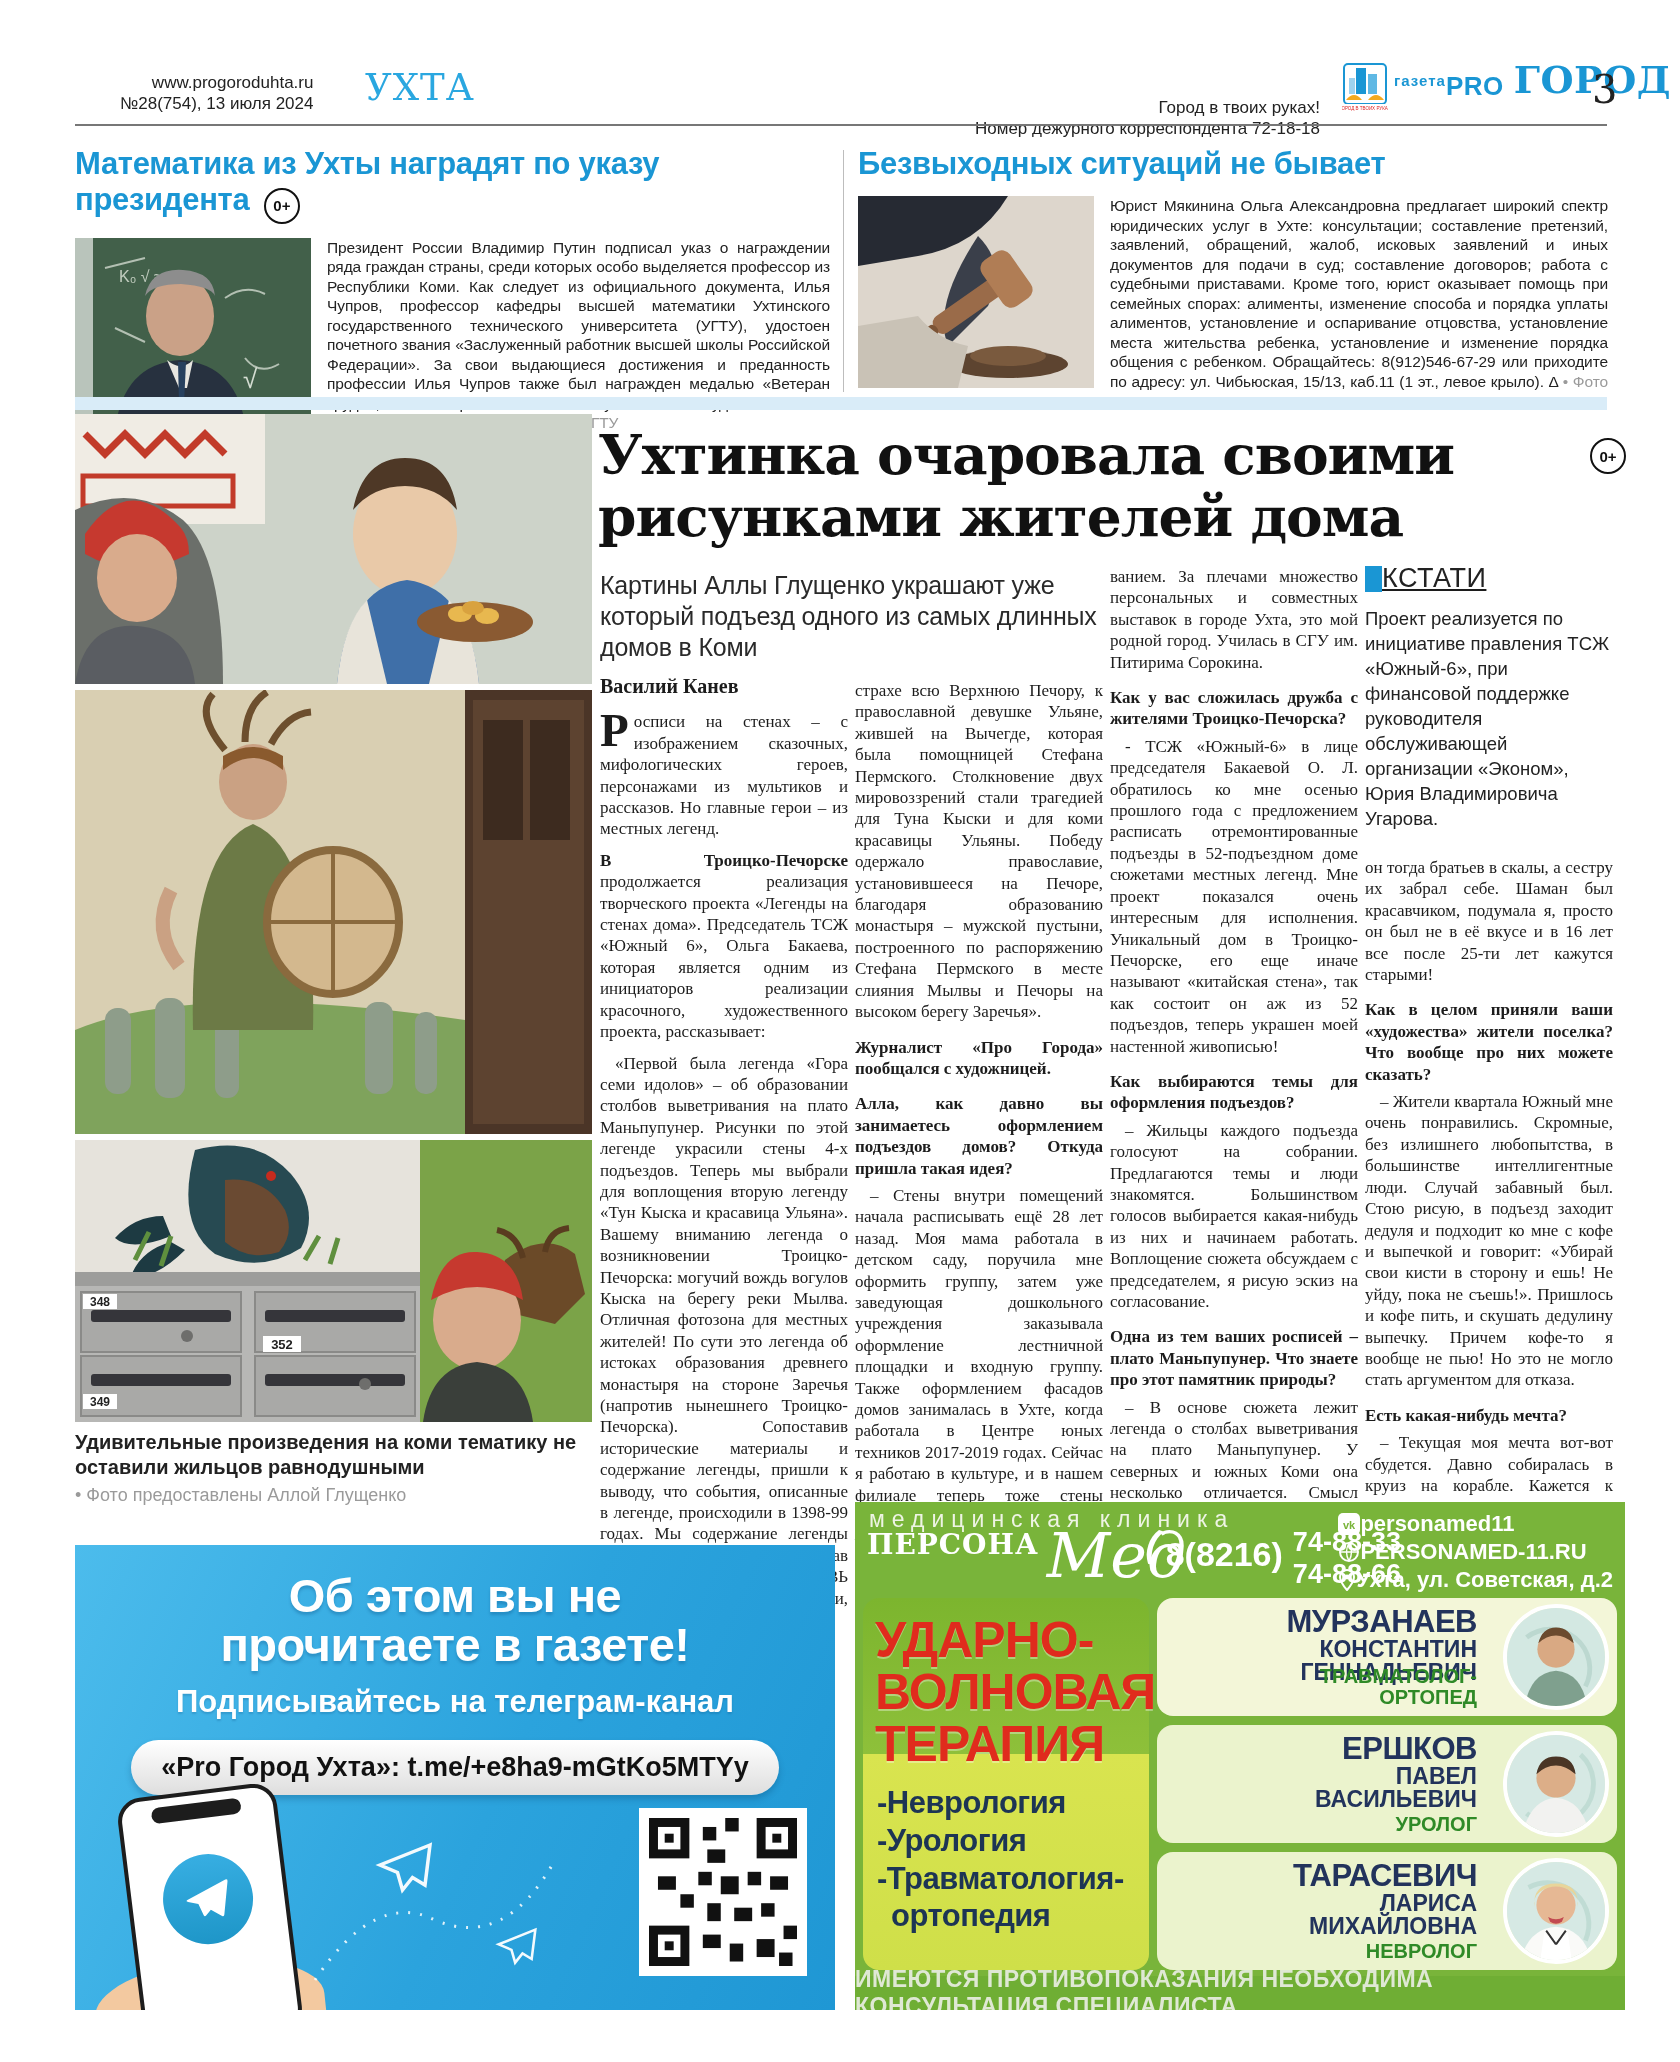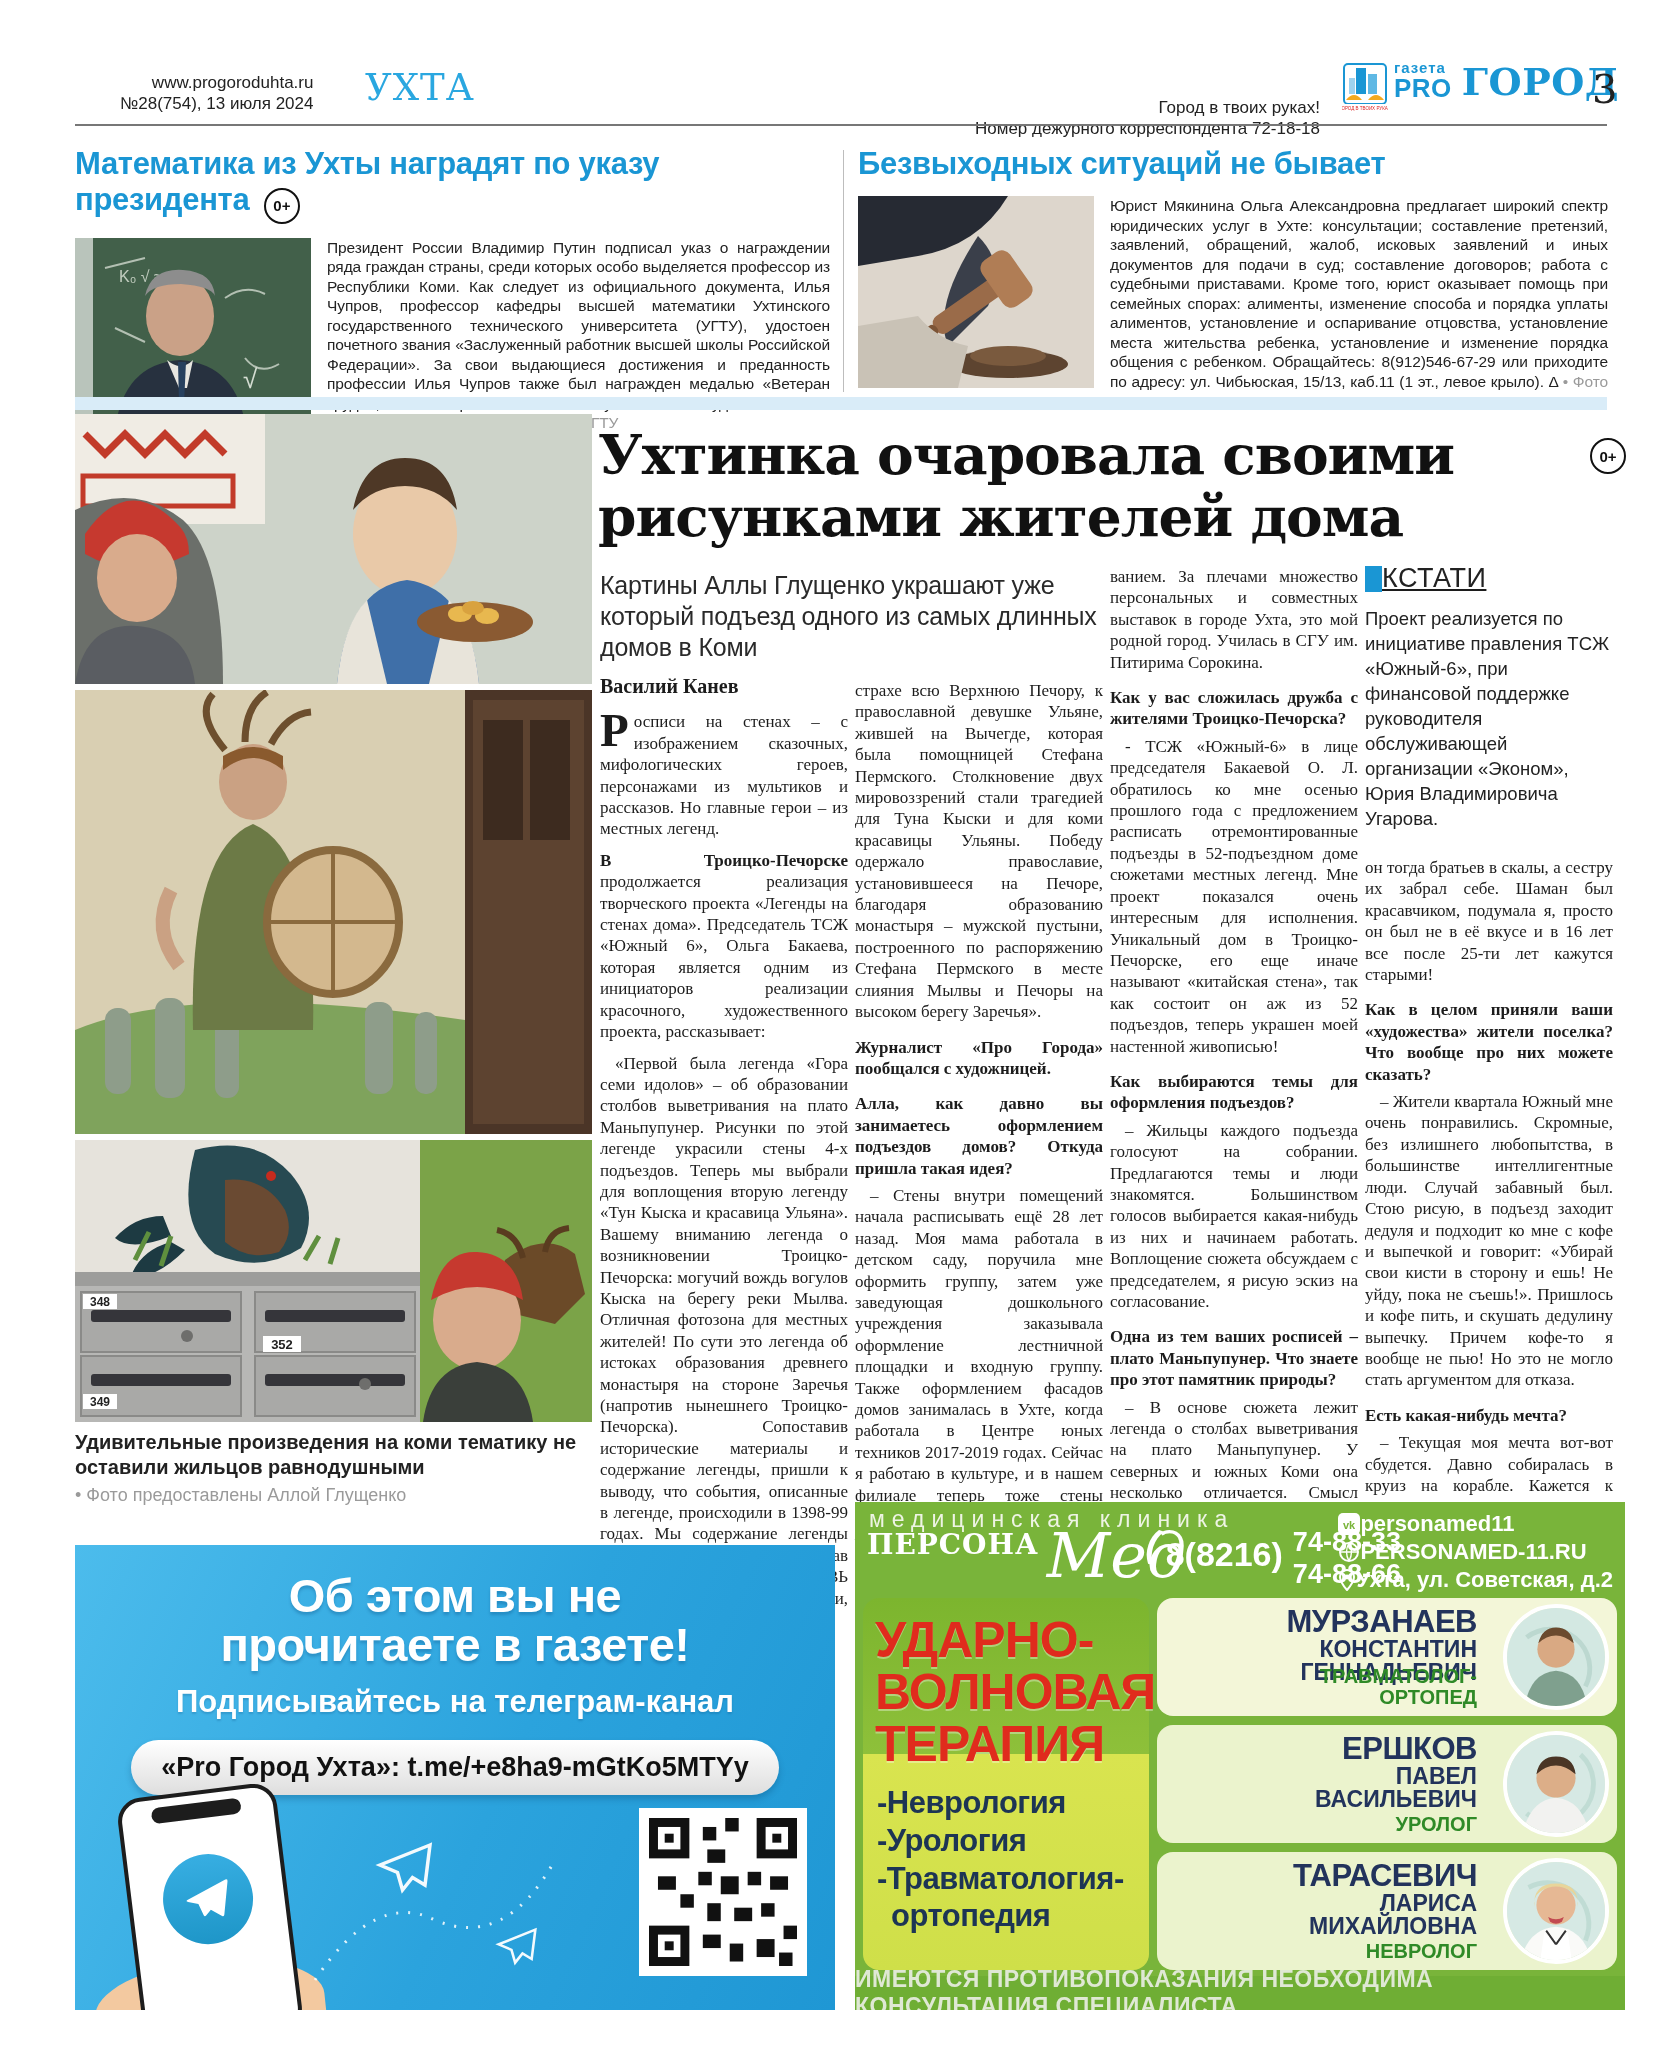--- a/index.html
+++ b/index.html
@@ -7,21 +7,21 @@
   .page { position:relative; width:1680px; height:2062px; background:#fff; overflow:hidden;
           font-family:"Liberation Sans", sans-serif; color:#1a1a1a; }
 
   
   .hdr-left { position:absolute; left:120px; top:72px; text-align:right; font-size:17px; line-height:21px; color:#222; }
   .hdr-city { position:absolute; left:365px; top:66px; font-family:"DejaVu Serif", serif; font-size:37px; color:#2aa7e0; letter-spacing:1px; }
   .hdr-right { position:absolute; left:720px; top:72px; width:600px; text-align:right; font-size:17px; line-height:21px; color:#222;margin-top:25px; }
   .hdr-brand { position:absolute; left:1342px; top:60px; display:flex; align-items:flex-start; }
   .brand-icon { width:46px; height:52px; margin-right:6px; }
   .brand-txt { display:flex; flex-direction:column; line-height:1; color:#1a96d4; }
-  .brand-row { display:flex; flex-direction:column; margin-right:4px; }
+  .brand-row { display:flex; margin-right:4px; }
   .brand-top { display:flex; align-items:flex-end; gap:6px; }
   .brand-small { font-size:15px; font-weight:bold; letter-spacing:1px; }
   .brand-pro { font-size:26px; font-weight:bold; letter-spacing:0.5px; }
   .brand-gorod { font-family:"DejaVu Serif", serif; font-weight:bold; font-size:38px; letter-spacing:0.5px; margin-top:1px; }
   .hdr-pageno { position:absolute; left:1592px; top:66px; font-family:"DejaVu Serif", serif; font-size:40px; color:#222; }
   .hdr-rule { position:absolute; left:75px; top:124px; width:1532px; height:2px; background:#777; }
 
   
   .t-article { position:absolute; top:146px; }
   .t-art-1 { left:75px; width:755px; }

